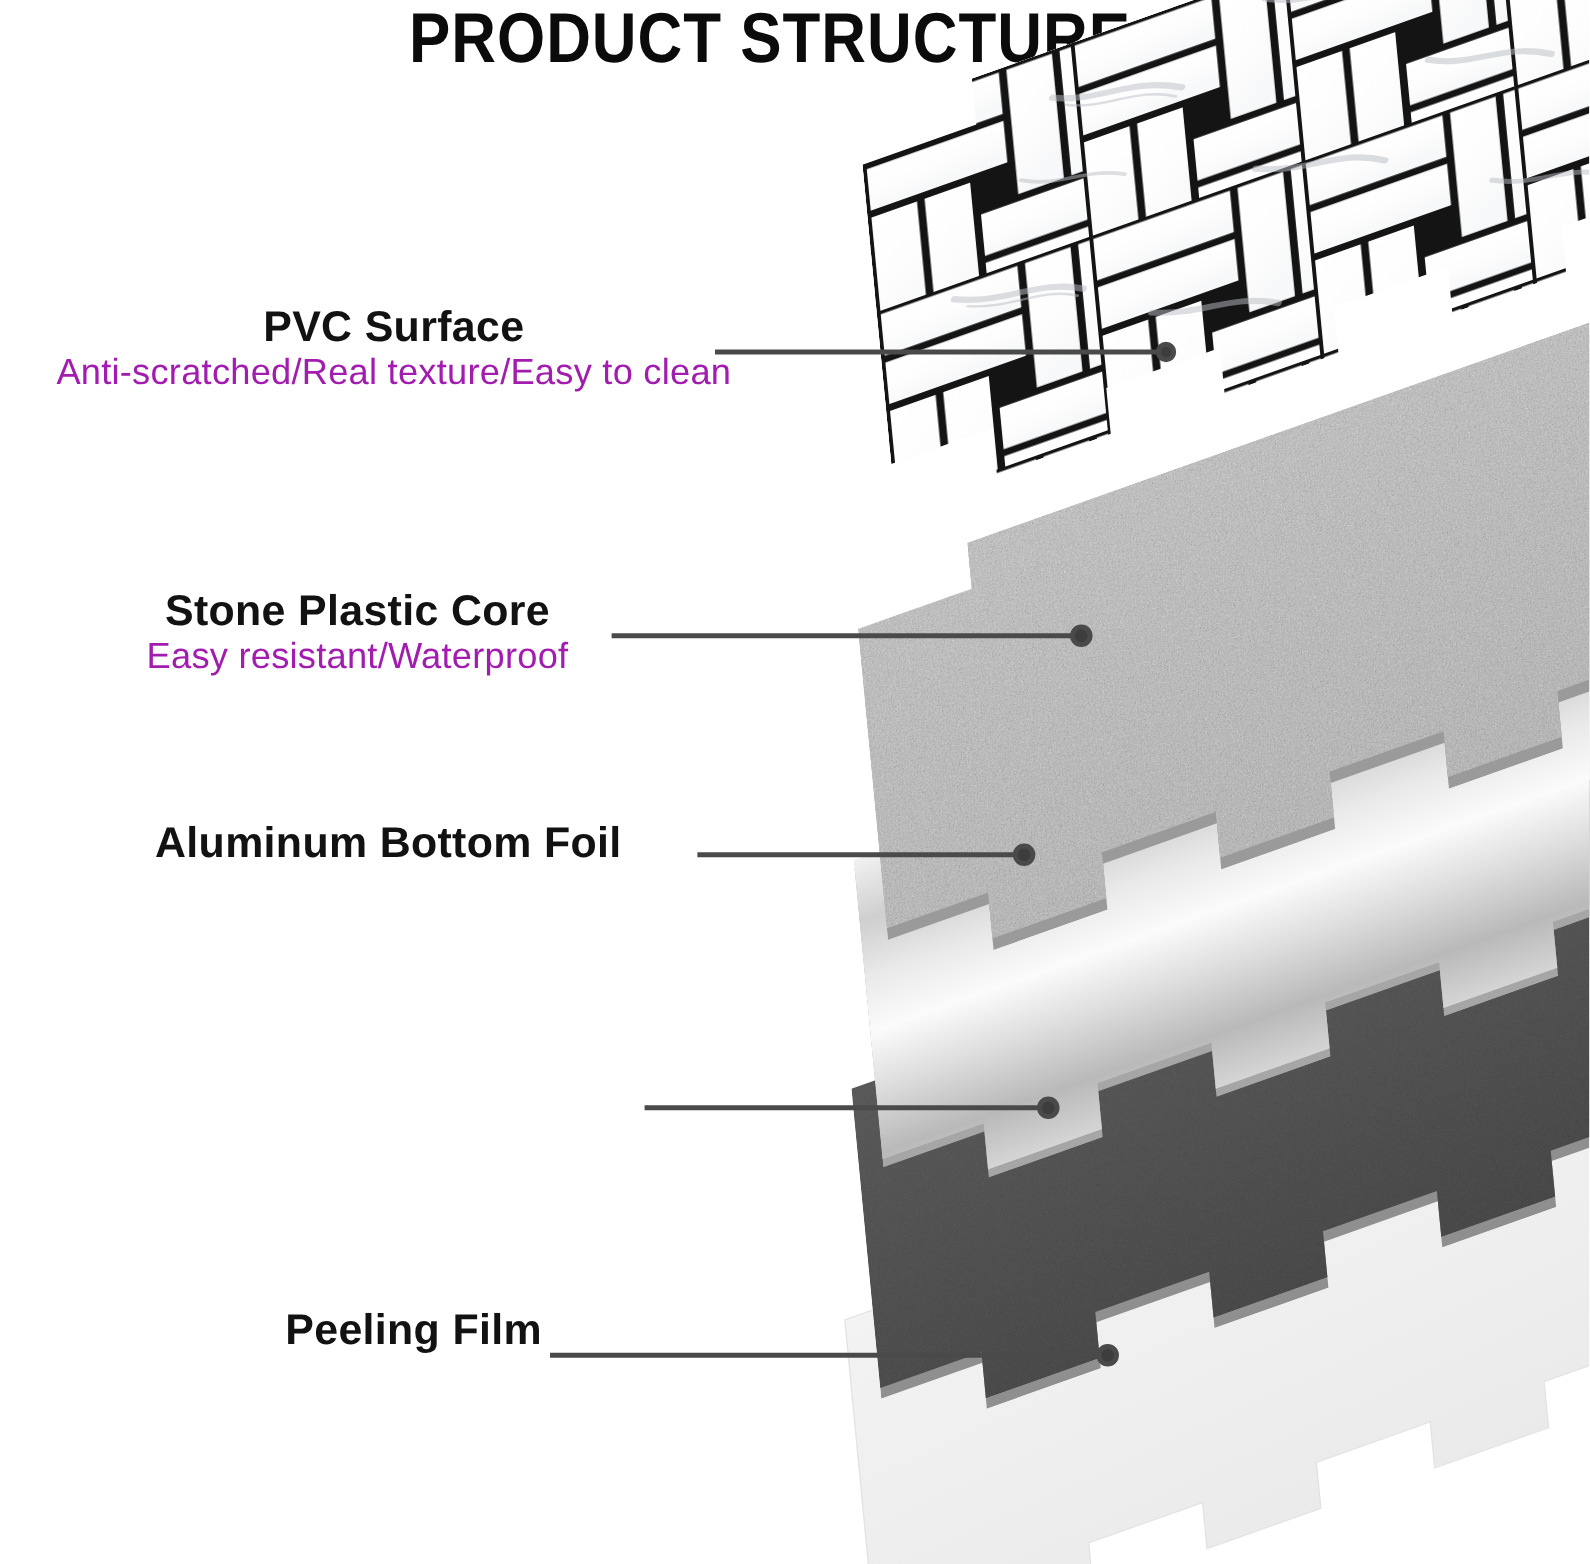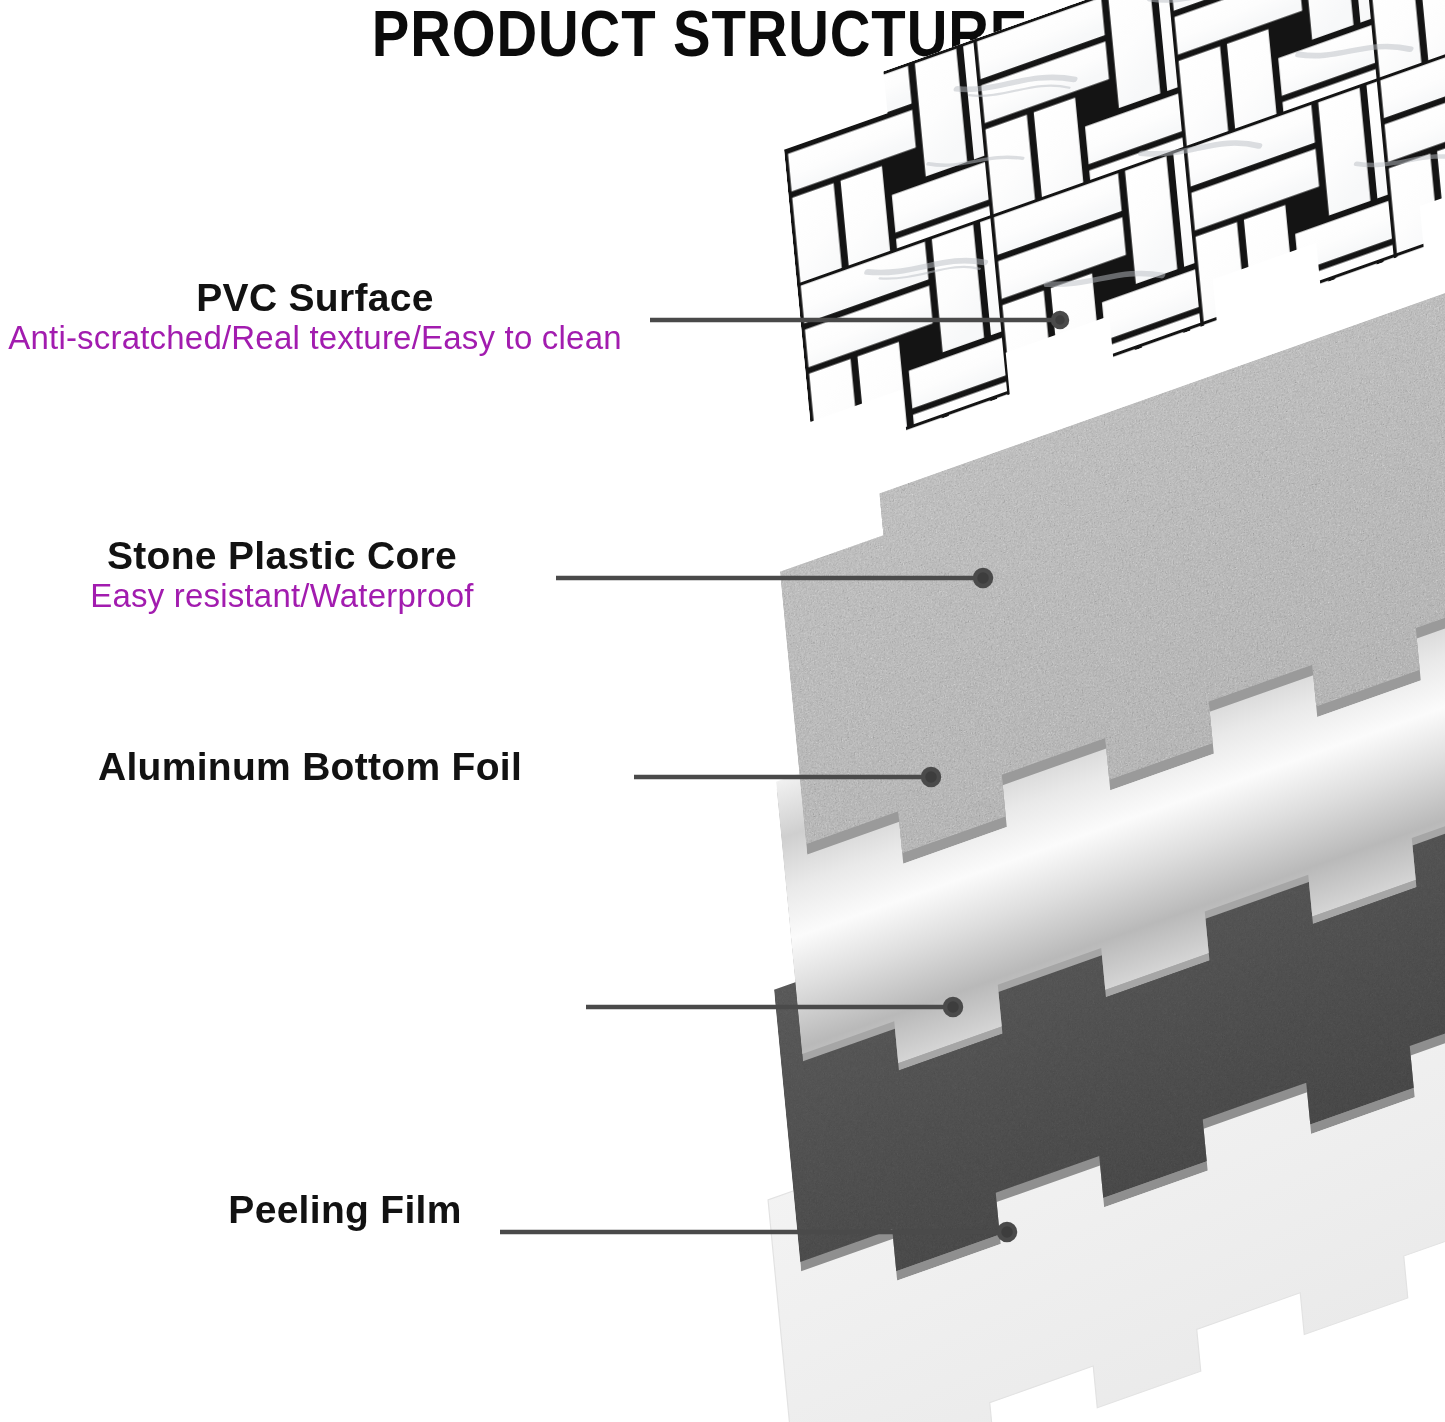--- a/index.html
+++ b/index.html
@@ -49,20 +49,21 @@
     width: 1445px;
     height: 1422px;
     pointer-events: none;
   }
 
   
   .callout {
     position: absolute;
     color: #141414;
     white-space: nowrap;
+    margin-left: 43px;
   }
   .callout .c-title {
     font-size: 39px;
     font-weight: bold;
     letter-spacing: 0.3px;
     line-height: 1.12;
     color: #121212;
   }
   .callout .c-sub {
     font-size: 33px;
@@ -252,17 +253,17 @@
   <div class="callout cal-center" style="left:0px; top:534px; width:540px;padding-left:12px;">
     <div class="c-title">Stone Plastic Core</div>
     <div class="c-sub">Easy resistant/Waterproof</div>
   </div>
 
   <div class="callout cal-center" style="left:0px; top:745px; width:620px;">
     <div class="c-title">Aluminum Bottom Foil</div>
   </div>
 
 
-  <div class="callout cal-center" style="left:12px; top:1188px; width:666px;">
+  <div class="callout cal-center" style="left:0px; top:1188px; width:666px;">
     <div class="c-title">Peeling Film</div>
   </div>
 
 </div>
 
 </body></html>

